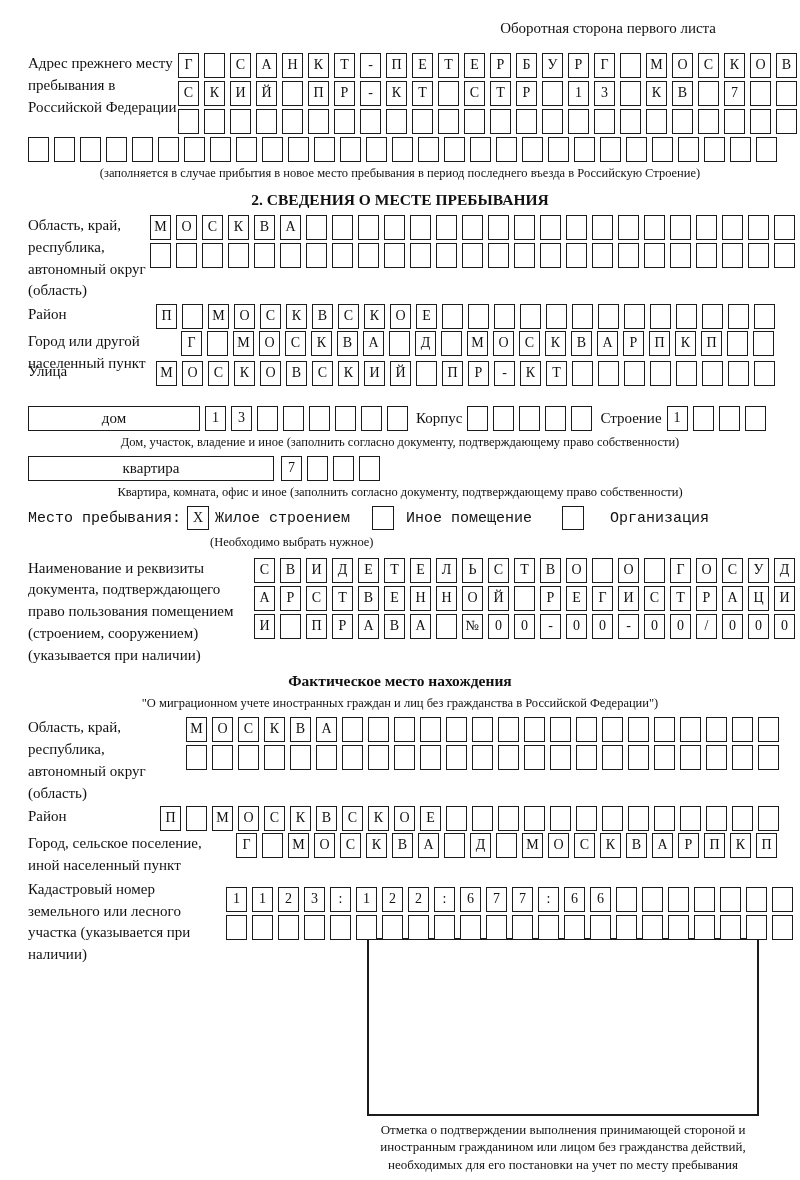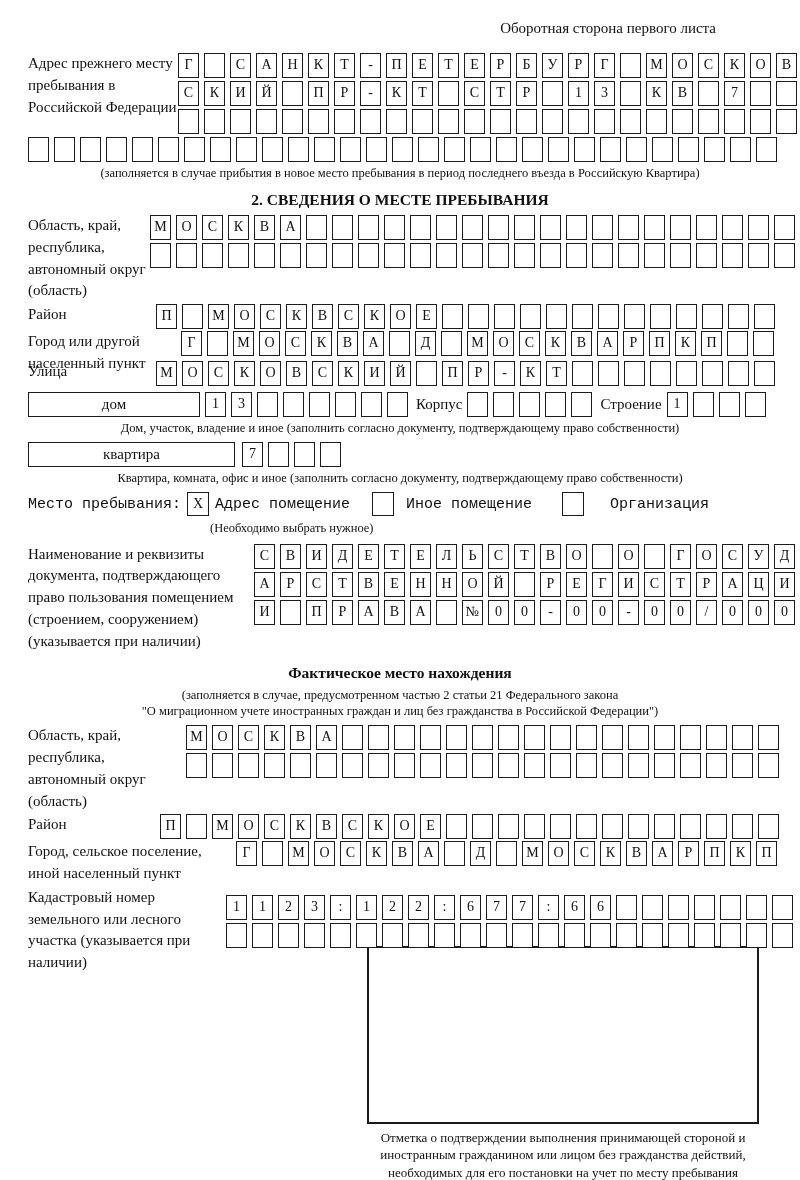--- a/index.html
+++ b/index.html
@@ -39,21 +39,21 @@
     width: 22px; height: 24px; border: 1.6px solid #1c1c1c; flex: 0 0 auto;
     font-size: 14px; text-align: center; line-height: 21px;
   }
   .opt-lab { font-size: 15px; line-height: 25px; font-family: Liberation Mono, monospace; }
 
   .stamp-area { margin-left: 367px; margin-top: -28px; width: 392px; }
   .stamp-box { width: 392px; height: 178px; border: 2px solid #1c1c1c; background: #fff; }
   .stamp-cap { font-size: 13px; text-align: center; line-height: 1.35; margin-top: 5px; }
 
   
-  .mt2{margin-top:2px} .mt4{margin-top:6px} .mt6{margin-top:6px} .mt8{margin-top:8px}
+  .mt2{margin-top:2px} .mt4{margin-top:20px} .mt6{margin-top:6px} .mt8{margin-top:8px}
   .g8{width:8px;flex:0 0 auto}
 </style>
 </head>
 <body>
 
 <div class="page">
 
   <div class="header-note">Оборотная сторона первого листа</div>
 
   <div class="row ml">
@@ -163,21 +163,21 @@
       <span class="cell">&nbsp;</span>
       <span class="cell">&nbsp;</span>
       <span class="cell">&nbsp;</span>
       <span class="cell">&nbsp;</span>
       <span class="cell">&nbsp;</span>
       <span class="cell">&nbsp;</span>
       <span class="cell">&nbsp;</span>
       <span class="cell">&nbsp;</span>
       <span class="cell">&nbsp;</span>
     </div>
-  <div class="caption">(заполняется в случае прибытия в новое место пребывания в период последнего въезда в Российскую Квартира)</div>
+  <div class="caption">(заполняется в случае прибытия в новое место пребывания в период последнего въезда в Российскую Строение)</div>
 
   <div class="sec-title">2. СВЕДЕНИЯ О МЕСТЕ ПРЕБЫВАНИЯ</div>
 
   <div class="row ml">
     <div class="lbl" style="width:122px">Область, край, республика, автономный округ (область)</div>
     <div class="cellrows">
       <div class="cells">
           <span class="cell">М</span>
           <span class="cell">О</span>
           <span class="cell">С</span>
@@ -352,37 +352,37 @@
     <div class="cells">
         <span class="cell">1</span>
         <span class="cell">&nbsp;</span>
         <span class="cell">&nbsp;</span>
         <span class="cell">&nbsp;</span>
       </div>
   </div>
   <div class="caption">Дом, участок, владение и иное (заполнить согласно документу, подтверждающему право собственности)</div>
 
   <div class="row ml mt6">
-    <div class="wideb" style="width:207px">квартира</div>
+    <div class="wideb" style="width:246px">квартира</div>
     <div class="g8" style="width:7px"></div>
     <div class="cells">
         <span class="cell">7</span>
         <span class="cell">&nbsp;</span>
         <span class="cell">&nbsp;</span>
         <span class="cell">&nbsp;</span>
       </div>
   </div>
   <div class="caption">Квартира, комната, офис и иное (заполнить согласно документу, подтверждающему право собственности)</div>
 
   <div class="row ml mt6">
     <div class="opt-lab">Место пребывания:</div>
     <div class="g8" style="width:6px"></div>
     <div class="cbox">X</div>
     <div class="g8" style="width:6px"></div>
-    <div class="opt-lab">Адрес помещение</div>
+    <div class="opt-lab">Жилое строением</div>
     <div class="g8" style="width:22px"></div>
     <div class="cbox"></div>
     <div class="g8" style="width:12px"></div>
     <div class="opt-lab">Иное помещение</div>
     <div class="g8" style="width:30px"></div>
     <div class="cbox"></div>
     <div class="g8" style="width:26px"></div>
     <div class="opt-lab">Организация</div>
   </div>
   <div class="caption" style="text-align:left;margin-left:210px">(Необходимо выбрать нужное)</div>
@@ -455,22 +455,21 @@
           <span class="cell">0</span>
           <span class="cell">0</span>
           <span class="cell">/</span>
           <span class="cell">0</span>
           <span class="cell">0</span>
           <span class="cell">0</span>
         </div>
     </div>
   </div>
 
-  <div class="sec-title" style="margin-top:12px">Фактическое место нахождения</div>
-  <div class="caption">(заполняется в случае, предусмотренном частью 2 статьи 21 Федерального закона</div>
+  <div class="sec-title" style="margin-top:6px">Фактическое место нахождения</div>
   <div class="caption" style="margin-top:1px">"О миграционном учете иностранных граждан и лиц без гражданства в Российской Федерации")</div>
 
   <div class="row ml mt6">
     <div class="lbl" style="width:158px">Область, край, республика, автономный округ (область)</div>
     <div class="cellrows">
       <div class="cells">
           <span class="cell">М</span>
           <span class="cell">О</span>
           <span class="cell">С</span>
           <span class="cell">К</span>

